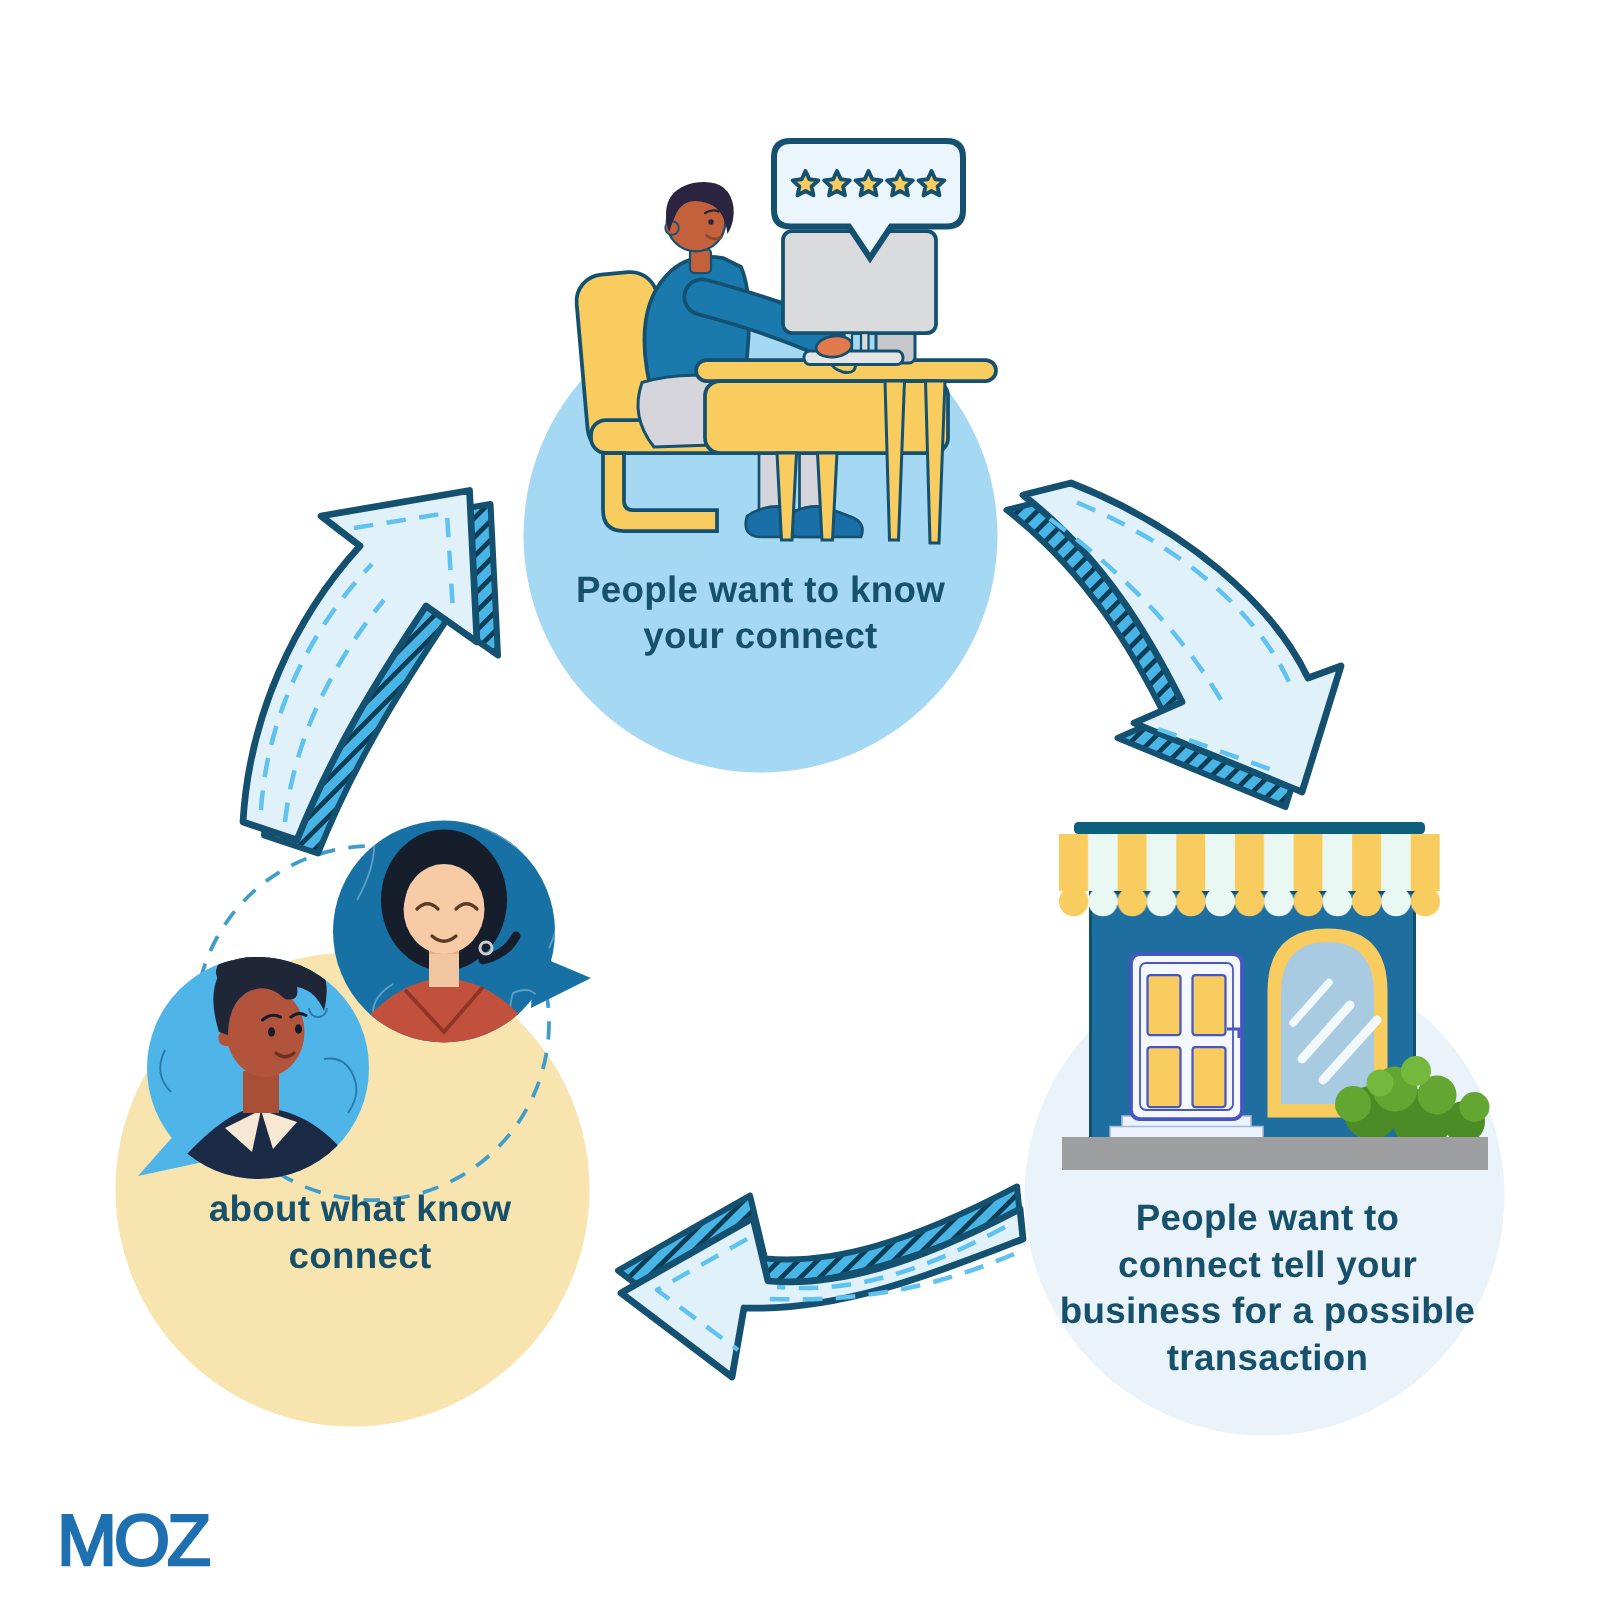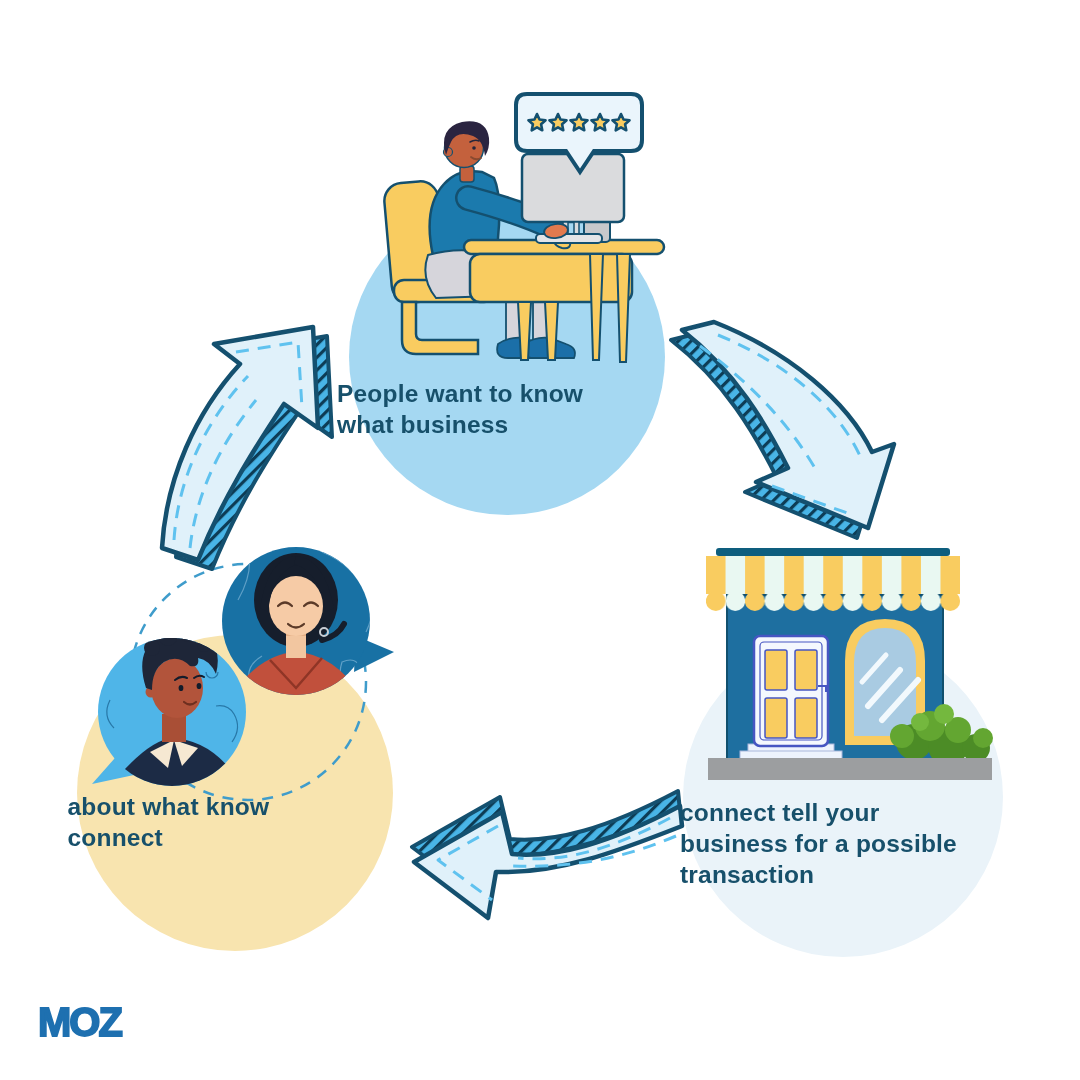--- a/index.html
+++ b/index.html
@@ -3,29 +3,29 @@
 <meta charset="utf-8">
 <style>
   html,body{margin:0;padding:0;background:#ffffff;}
   .canvas{
     position:relative;width:1080px;height:1080px;background:#ffffff;
     overflow:hidden;font-family:"Liberation Sans",sans-serif;
   }
   svg.scene{position:absolute;left:0;top:0;z-index:2;}
   .caption{
     position:absolute;z-index:3;transform:translateX(-50%);
-    color:#17506B;font-weight:700;
+    text-align:center;color:#17506B;font-weight:700;
     font-size:24.5px;line-height:31px;letter-spacing:.2px;
   }
   #cap-know{left:507px;top:378px;width:340px;}
   #cap-connect{left:845px;top:797px;width:330px;}
   #cap-tell{left:240px;top:791px;width:345px;}
   .logo{
     position:absolute;z-index:3;left:38px;top:1000px;
-    font-size:40px;font-weight:700;letter-spacing:-2px;color:#1E70B0;
+    font-size:48px;font-weight:400;letter-spacing:-2px;color:#1E70B0;
     -webkit-text-stroke:1.8px #1E70B0;
   }
 </style>
 </head>
 <body>
 
 <div class="canvas">
 
 <svg class="scene" width="1080" height="1080" viewBox="0 0 1080 1080">
   <defs>
@@ -248,24 +248,25 @@
         <path d="M 174 540 C 178 478 206 420 248 376"></path>
         <path d="M 190 548 C 196 494 220 444 256 400"></path>
         <path d="M 236 352 L 298 342 L 302 408"></path>
       </g>
     </g>
   </g>
 </svg>
 
 <div class="caption" id="cap-know">
   <div>People want to know</div>
-  <div>what business</div>
+  <div>your connect</div>
 </div>
 
 <div class="caption" id="cap-connect">
+  <div>People want to</div>
   <div>connect tell your</div>
   <div>business for a possible</div>
   <div>transaction</div>
 </div>
 
 <div class="caption" id="cap-tell">
   <div>about what know</div>
   <div>connect</div>
 </div>
 

